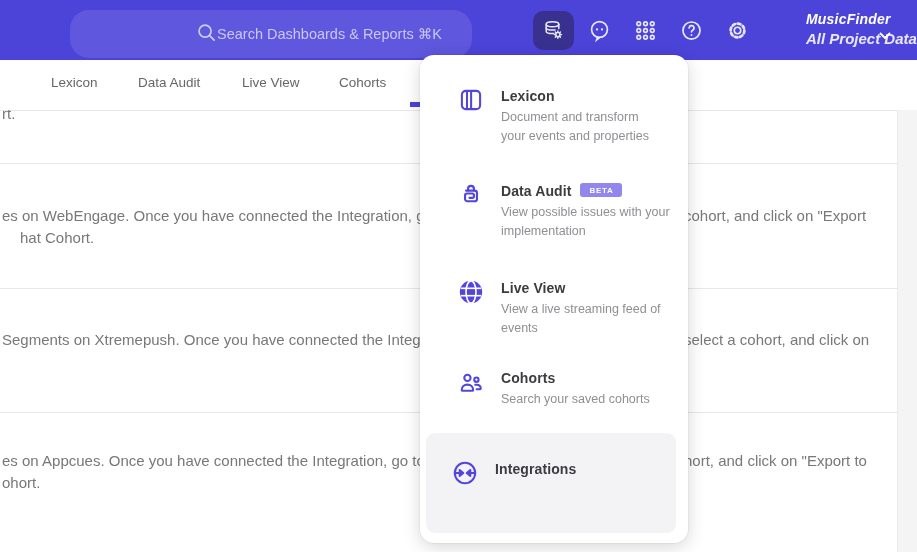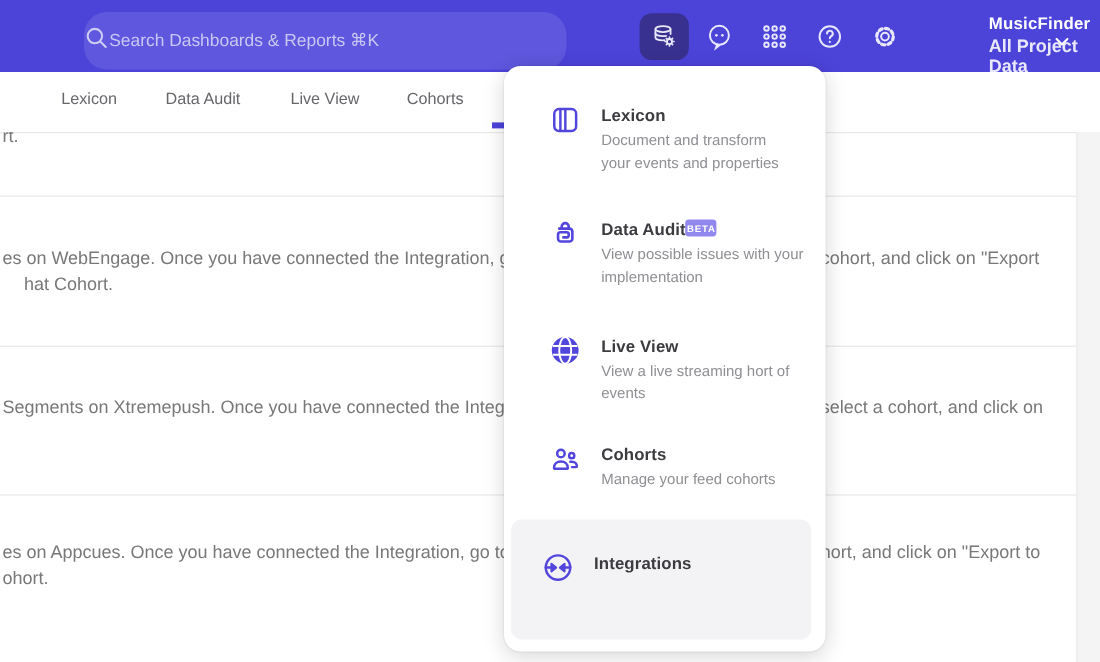--- a/index.html
+++ b/index.html
@@ -3,33 +3,33 @@
 <meta charset="utf-8">
 <style>
   * { margin:0; padding:0; box-sizing:border-box; }
   html,body { background:#fff; }
   body { font-family:"Liberation Sans", sans-serif; }
   .screen { position:relative; width:917px; height:552px; overflow:hidden; background:#fff; }
 
   
   .header { position:absolute; left:0; top:0; width:917px; height:60px; background:#4c43d9; z-index:20; }
   .search-pill { position:absolute; left:70px; top:10px; width:402px; height:48px; border-radius:19px;
-                 background:rgba(255,255,255,0.11); display:flex; align-items:center; justify-content:flex-start; }
+                 background:rgba(255,255,255,0.11); display:flex; align-items:center; justify-content:flex-end; }
   .search-pill svg { flex:0 0 auto; }
   .search-input { background:transparent; border:none; outline:none; width:255px;
                   font-family:"Liberation Sans", sans-serif; font-size:14.5px; color:#e7e6fb; }
   .search-input::placeholder { color:#c9c8f3; opacity:1; }
 
   .hdr-icons { position:absolute; left:530px; top:0; height:60px; display:flex; align-items:center; }
   .hdr-btn { width:46px; height:60px; display:flex; align-items:center; justify-content:center; cursor:pointer; }
   .hdr-btn.active { width:46px; }
   .active-pad { width:41px; height:39px; border-radius:10px; background:#39318f; display:flex; align-items:center; justify-content:center; }
   .hdr-btn svg { display:block; }
 
-  .account { position:absolute; left:824px; top:11px; color:#fff; cursor:pointer; }
+  .account { position:absolute; left:806px; top:11px; color:#fff; cursor:pointer;font-style:italic; }
   .account .name { font-size:14px; font-weight:bold; letter-spacing:.2px; }
   .account .proj { font-size:15px; font-weight:bold; color:rgba(255,255,255,0.88); margin-top:3px; }
   .account-chevron { position:absolute; left:879px; top:26px; }
 
   
   .navbar { position:absolute; left:0; top:60px; width:917px; height:50px; background:#fff; z-index:4; }
   .tab { position:absolute; top:75px; font-size:13.5px; color:#66666b; cursor:pointer; white-space:nowrap; z-index:5; }
   .tab-indicator { position:absolute; left:410px; top:102px; width:20px; height:5px; background:#4c43d9; z-index:5; }
 
   
@@ -38,22 +38,22 @@
   .frag { position:absolute; font-size:15px; color:#787878; white-space:nowrap; z-index:1;text-align:right; }
 
   
   .panel { position:absolute; left:420px; top:55px; width:268px; height:488px; background:#fff; border-radius:14px;
            box-shadow:0 4px 18px rgba(0,0,0,0.16), 0 0 0 1px rgba(0,0,0,0.04); z-index:30; }
   .menu-item { position:absolute; left:38px; right:14px; display:flex; align-items:flex-start; gap:17px; cursor:pointer; }
   .menu-item .mi-icon { flex:0 0 26px; width:26px; height:26px; }
   .mi-text { padding-top:1px; }
   .mi-title-row { display:flex; align-items:center; }
   .mi-title { font-size:14px; font-weight:bold; color:#3c3c40; white-space:nowrap; letter-spacing:.1px; }
-  .mi-badge { margin-left:0; background:#9287ed; color:#fff; font-size:8px; font-weight:bold;
-              letter-spacing:.7px; padding:3px 1px 2px; border-radius:3px; transform:translateY(-1px); }
+  .mi-badge { margin-left:9px; background:#9287ed; color:#fff; font-size:8px; font-weight:bold;
+              letter-spacing:.7px; padding:3px 9px 2px; border-radius:3px; transform:translateY(-1px); }
   .mi-desc { margin-top:4px; font-size:12.5px; line-height:1.52; color:#8f8f94; white-space:pre; }
   .hl-wrap { position:absolute; left:6px; right:12px; top:378px; height:100px; background:#f3f3f5; border-radius:9px; cursor:pointer; }
   .hl-wrap .menu-item { left:26px; top:27px; right:8px; }
 </style>
 </head>
 <body>
 
 <div class="screen">
 
   <div class="divider" style="top:110px"></div>
@@ -216,39 +216,39 @@
             <path d="M2.6 8.6h18.8"></path>
               <path d="M2.6 15.4h18.8"></path>
             <ellipse cx="12" cy="12" rx="4.6" ry="10.3"></ellipse>
           </g>
         </svg>
       </span>
       <div class="mi-text">
         <div class="mi-title-row">
             <span class="mi-title">Live View</span>
           </div>
-        <div class="mi-desc">View a live streaming hort of
+        <div class="mi-desc">View a live streaming feed of
 events</div>
       </div>
     </div>
 
     <div class="menu-item" style="top:314px">
       <span class="mi-icon">
         <svg width="26" height="26" viewBox="0 0 24 24" fill="none" stroke="#5246dd" stroke-width="1.9" stroke-linecap="round" stroke-linejoin="round">
           <circle cx="8.7" cy="8.2" r="2.9"></circle>
           <path d="M3.4 19.3c0-3 2.3-4.9 5.3-4.9s5.3 1.9 5.3 4.9a.7.7 0 0 1-.7.7H4.1a.7.7 0 0 1-.7-.7z"></path>
           <circle cx="17" cy="9.9" r="2"></circle>
           <path d="M15.9 14.6c.4-.1.8-.1 1.2-.1 2.2 0 3.9 1.4 3.9 3.6a.6.6 0 0 1-.6.6h-3.2"></path>
         </svg>
       </span>
       <div class="mi-text">
         <div class="mi-title-row">
             <span class="mi-title">Cohorts</span>
           </div>
-        <div class="mi-desc">Manage your feed cohorts</div>
+        <div class="mi-desc">Search your saved cohorts</div>
       </div>
     </div>
 
     <div class="hl-wrap">
       <div class="menu-item">
         <span class="mi-icon">
           <svg width="26" height="26" viewBox="0 0 24 24" fill="none" stroke="#5246dd" stroke-width="1.9" stroke-linecap="round" stroke-linejoin="round">
             <circle cx="12" cy="12" r="9.4"></circle>
             <path d="M2.6 12h5.6"></path>
               <path d="M21.4 12h-5.6"></path>

